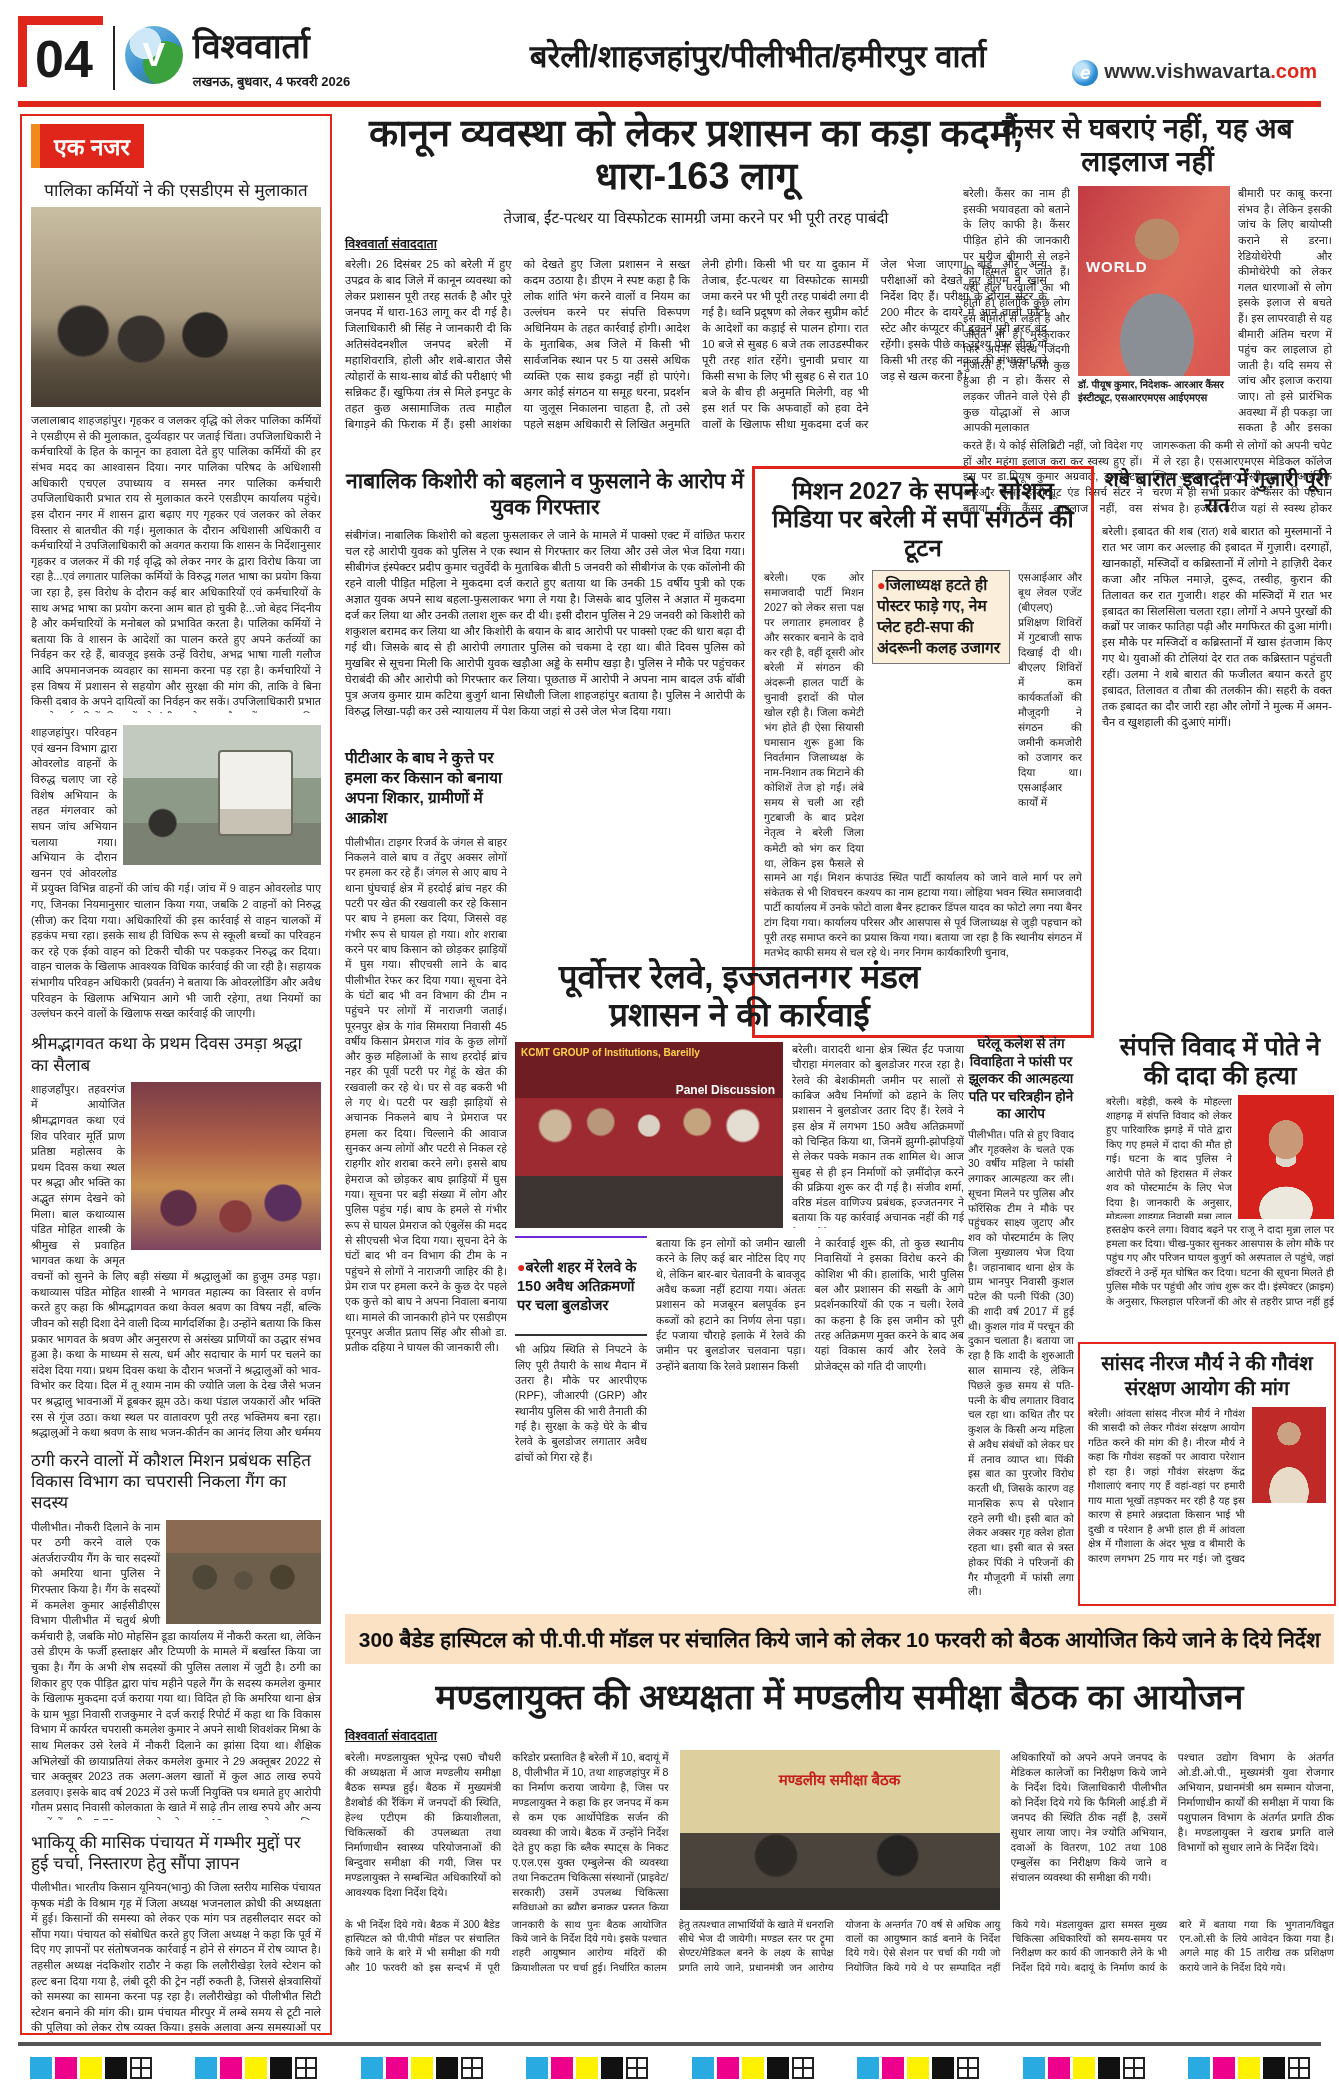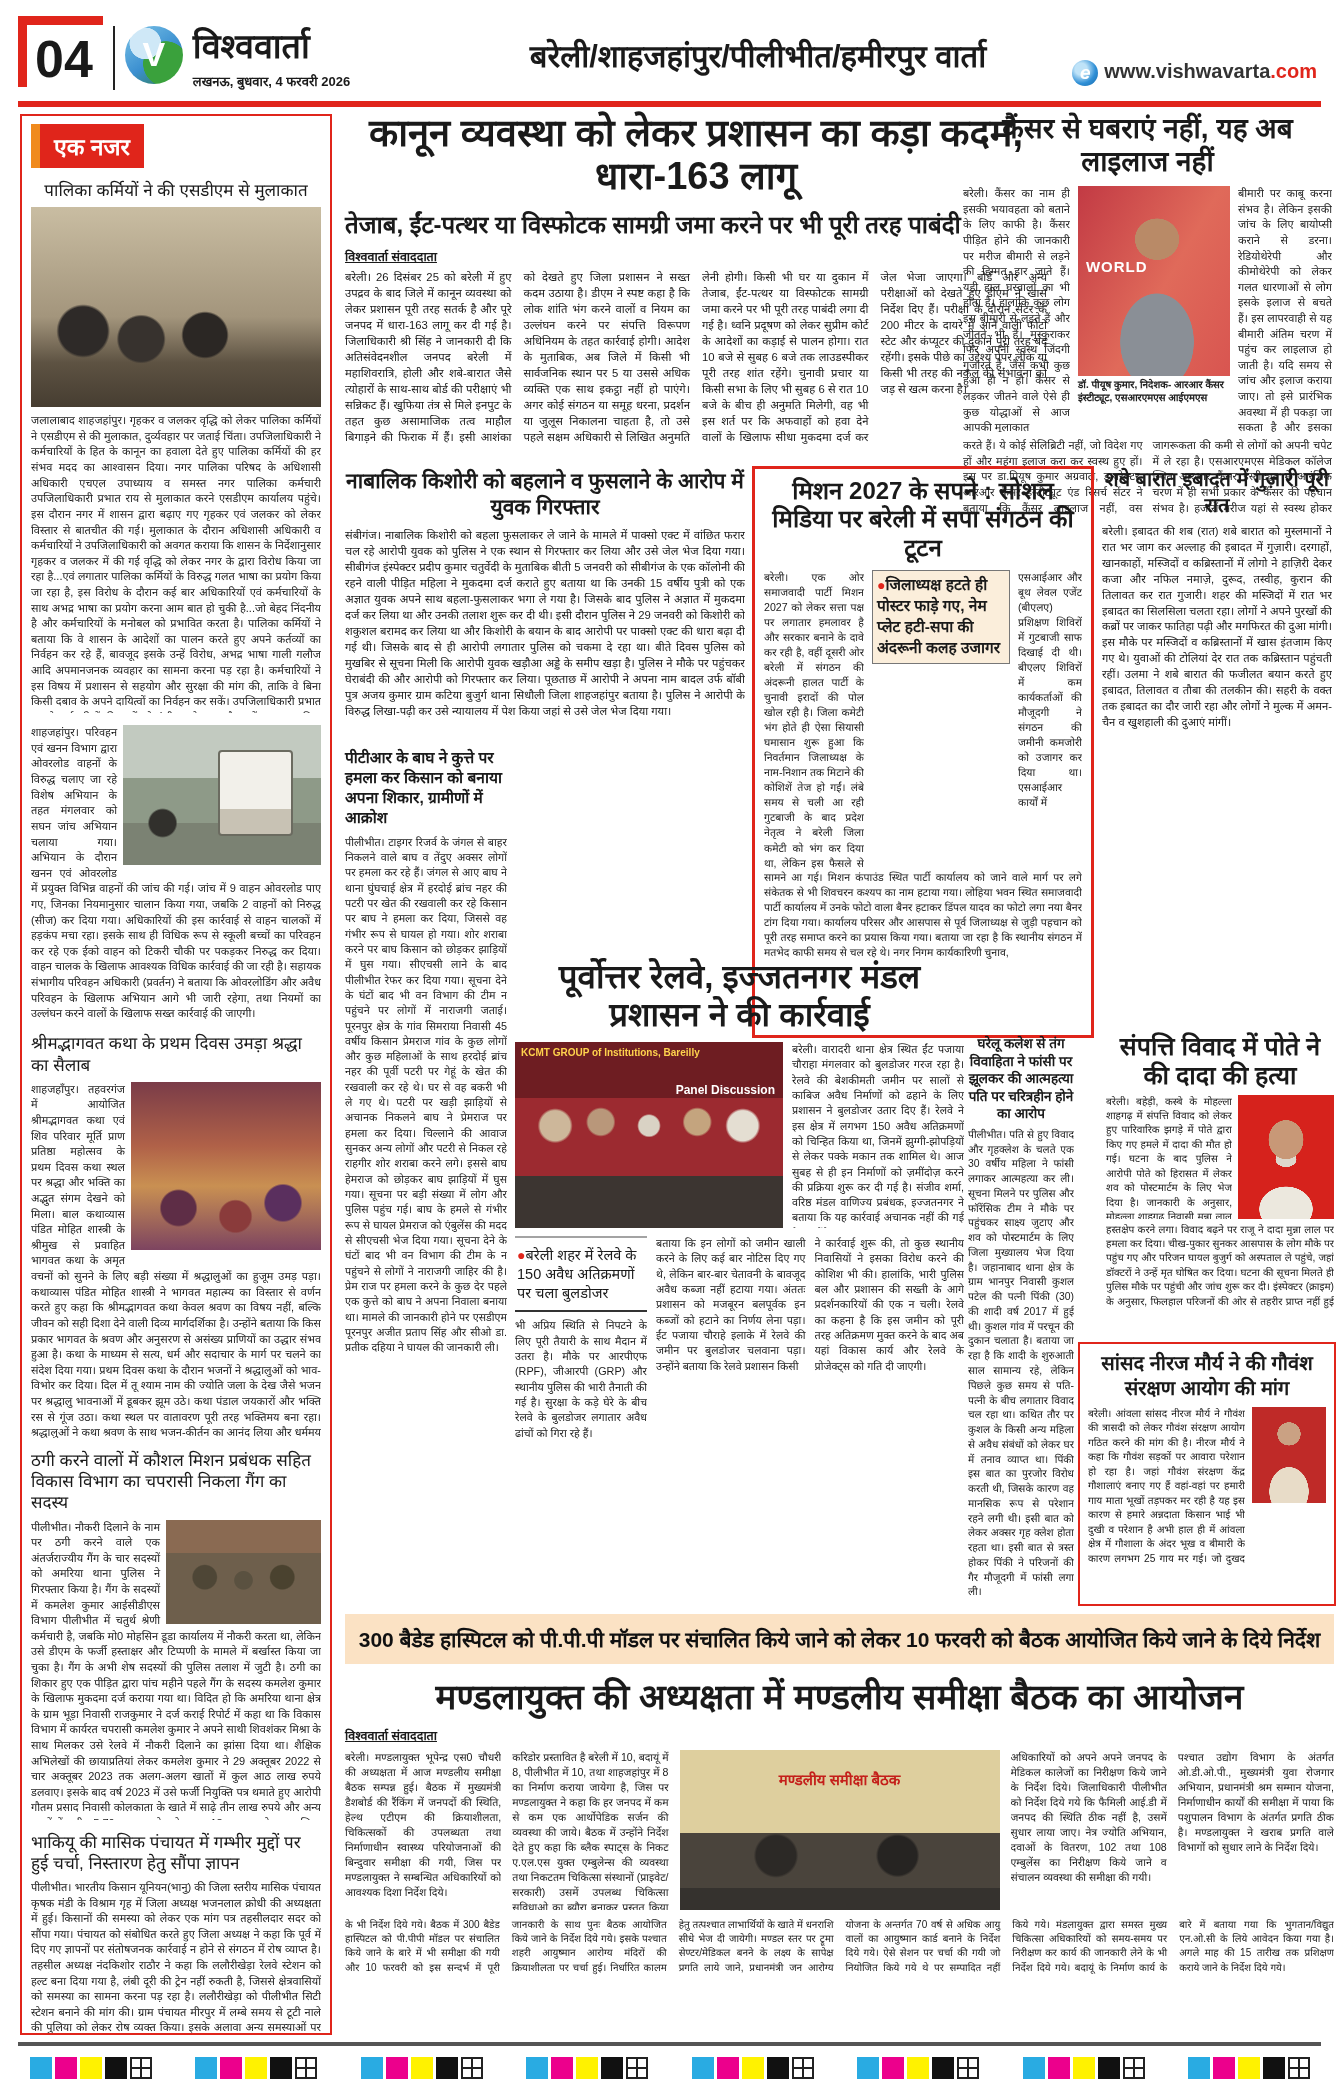--- a/index.html
+++ b/index.html
@@ -94,21 +94,21 @@
   .p-meeting2{background:
      radial-gradient(circle at 30% 66%, #2c2926 0 8%, transparent 9%),
      radial-gradient(circle at 68% 66%, #262422 0 8%, transparent 9%),
      linear-gradient(180deg,#decf9e 0 52%,#4a443c 52% 86%,#35322e 86% 100%);}
   .banner-txt{position:absolute;left:50%;top:12%;transform:translateX(-50%);
      color:#c41f1a;font-size:15px;font-weight:bold;white-space:nowrap;}
 
   
   #lead{left:345px;top:112px;width:702px;height:352px;}
   .lead-head{font-size:38px;font-weight:bold;line-height:1.14;text-align:center;}
-  .lead-sub{font-size:24px;font-weight:bold;margin-top:8px;}
+  .lead-sub{font-size:15px;font-weight:normal;text-align:center;margin-top:8px;}
   .byline{font-size:12.5px;font-weight:bold;text-decoration:underline;margin:8px 0 4px 0;}
   .lead-body{font-size:11.3px;column-count:4;column-gap:12px;height:212px;}
 
   
   #cancer{left:963px;top:112px;width:369px;height:352px;}
   .cancer-head{font-size:28px;font-weight:bold;text-align:center;line-height:1.18;}
   .cancer-row{display:flex;gap:8px;margin-top:8px;}
   .cancer-col{font-size:11px;}
   .ph-doc{width:152px;height:190px;}
   .pic-cap{font-size:10px;font-weight:bold;line-height:1.25;margin-top:3px;color:#222;}
@@ -139,22 +139,22 @@
   #tiger{left:345px;top:748px;width:162px;height:858px;}
   .tiger-head{font-size:15.5px;font-weight:bold;line-height:1.3;}
   .tiger-body{font-size:10.8px;margin-top:6px;height:770px;}
 
   
   #rail{left:515px;top:958px;width:449px;height:650px;}
   .rail-head{font-size:33px;font-weight:bold;text-align:center;line-height:1.15;}
   .rail-row{display:flex;gap:9px;margin-top:8px;}
   .ph-kcmt{width:268px;height:186px;flex:none;}
   .rail-col{font-size:10.8px;}
-  .rail-sub{border-top:2px solid #a3a3a3;border-bottom:2px solid #333;padding:8px 2px;
-            font-size:14.5px;font-weight:normal;line-height:1.3;}
+  .rail-sub{border-top:2px solid #6d28d9;border-bottom:2px solid #333;padding:20px 2px;
+            font-size:14.5px;font-weight:bold;line-height:1.3;}
 
   
   #suicide{left:968px;top:1035px;width:106px;height:572px;}
   .sui-head{font-size:13.5px;font-weight:bold;line-height:1.3;text-align:center;}
   .sui-body{font-size:10.4px;margin-top:5px;height:480px;}
 
   
   #dada{left:1106px;top:1032px;width:228px;height:300px;}
   .dada-head{font-size:25px;font-weight:bold;text-align:center;line-height:1.15;}
   .dada-row{display:flex;gap:6px;margin-top:5px;}

